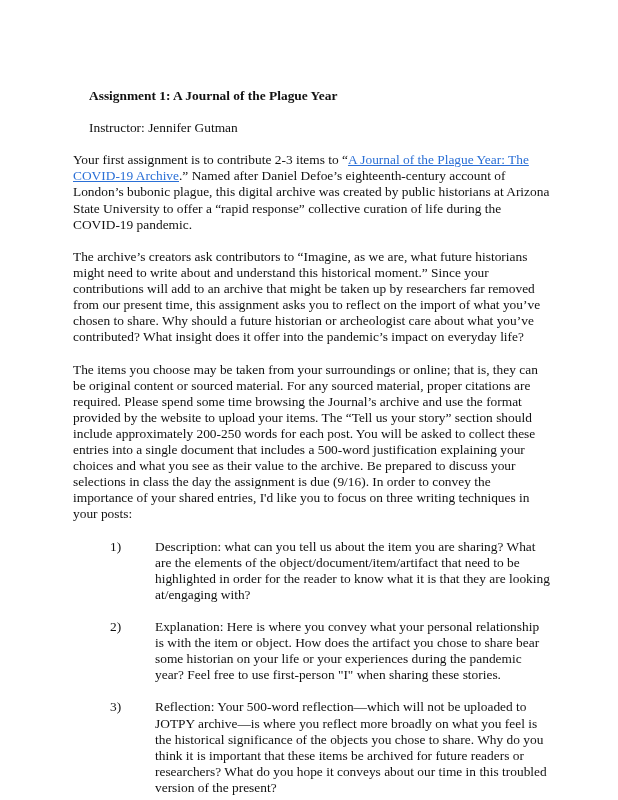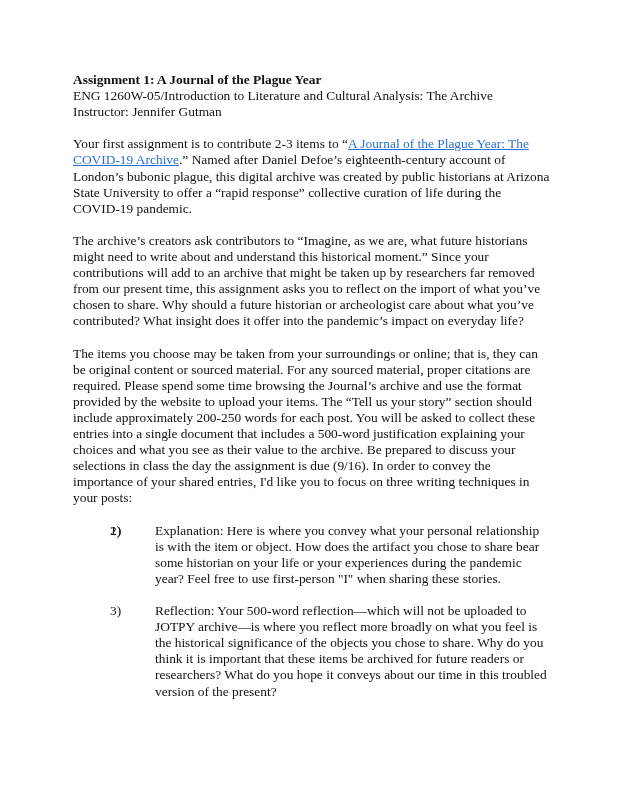--- a/index.html
+++ b/index.html
@@ -3,43 +3,42 @@
 <meta charset="utf-8">
 <style>
   html, body { margin:0; padding:0; background:#ffffff; }
   body { width:618px; height:800px; position:relative; overflow:hidden; }
   .page {
     position:absolute; left:73px; top:72px; width:478px;
     font-family:"Liberation Serif", "DejaVu Serif", serif;
     font-size:13.4px; line-height:16.1px; color:#111;
   }
   p { margin:0 0 16.1px 0; }
-  .header p { margin:0; }
+  .header p { margin:16px; }
   .title { font-weight:bold; }
   a.link { color:#2a6fd6; text-decoration:underline; }
   ol { margin:0 0 16.1px 0; padding:0; list-style:none; }
   ol li { position:relative; padding-left:82px; margin-bottom:16.1px; }
   ol li .num { position:absolute; left:37px; top:0; }
 </style>
 </head>
 <body>
 
 <div class="page">
   <div class="header">
     <p class="title">Assignment 1: A Journal of the Plague Year</p>
-    <p>ENG 1260W-05/Introduction to Literature and Cultural Analysis: The Archive</p>
     <p>Instructor: Jennifer Gutman</p>
   </div>
   <p style="height:0;margin:0 0 16.1px 0"></p>
 
   <p><span>Your first assignment is to contribute 2-3 items to “</span><a class="link">A Journal of the Plague Year: The COVID-19 Archive</a><span>.” Named after Daniel Defoe’s eighteenth-century account of London’s bubonic plague, this digital archive was created by public historians at Arizona State University to offer a “rapid response” collective curation of life during the COVID-19 pandemic.</span></p>
 
   <p>The archive’s creators ask contributors to “Imagine, as we are, what future historians might need to write about and understand this historical moment.” Since your contributions will add to an archive that might be taken up by researchers far removed from our present time, this assignment asks you to reflect on the import of what you’ve chosen to share. Why should a future historian or archeologist care about what you’ve contributed? What insight does it offer into the pandemic’s impact on everyday life?</p>
 
   <p>The items you choose may be taken from your surroundings or online; that is, they can be original content or sourced material. For any sourced material, proper citations are required. Please spend some time browsing the Journal’s archive and use the format provided by the website to upload your items. The “Tell us your story” section should include approximately 200-250 words for each post. You will be asked to collect these entries into a single document that includes a 500-word justification explaining your choices and what you see as their value to the archive. Be prepared to discuss your selections in class the day the assignment is due (9/16). In order to convey the importance of your shared entries, I'd like you to focus on three writing techniques in your posts:</p>
 
   <ol>
-    <li><span class="num">1)</span></li>
+    <li><span class="num">1)</span><span>Description: what can you tell us about the item you are sharing? What are the elements of the object/document/item/artifact that need to be highlighted in order for the reader to know what it is that they are looking at/engaging with?</span></li>
     <li><span class="num">2)</span><span>Explanation: Here is where you convey what your personal relationship is with the item or object. How does the artifact you chose to share bear some historian on your life or your experiences during the pandemic year? Feel free to use first-person "I" when sharing these stories.</span></li>
     <li><span class="num">3)</span><span>Reflection: Your 500-word reflection—which will not be uploaded to JOTPY archive—is where you reflect more broadly on what you feel is the historical significance of the objects you chose to share. Why do you think it is important that these items be archived for future readers or researchers? What do you hope it conveys about our time in this troubled version of the present?</span></li>
   </ol>
 
 </div>
 
 </body></html>

